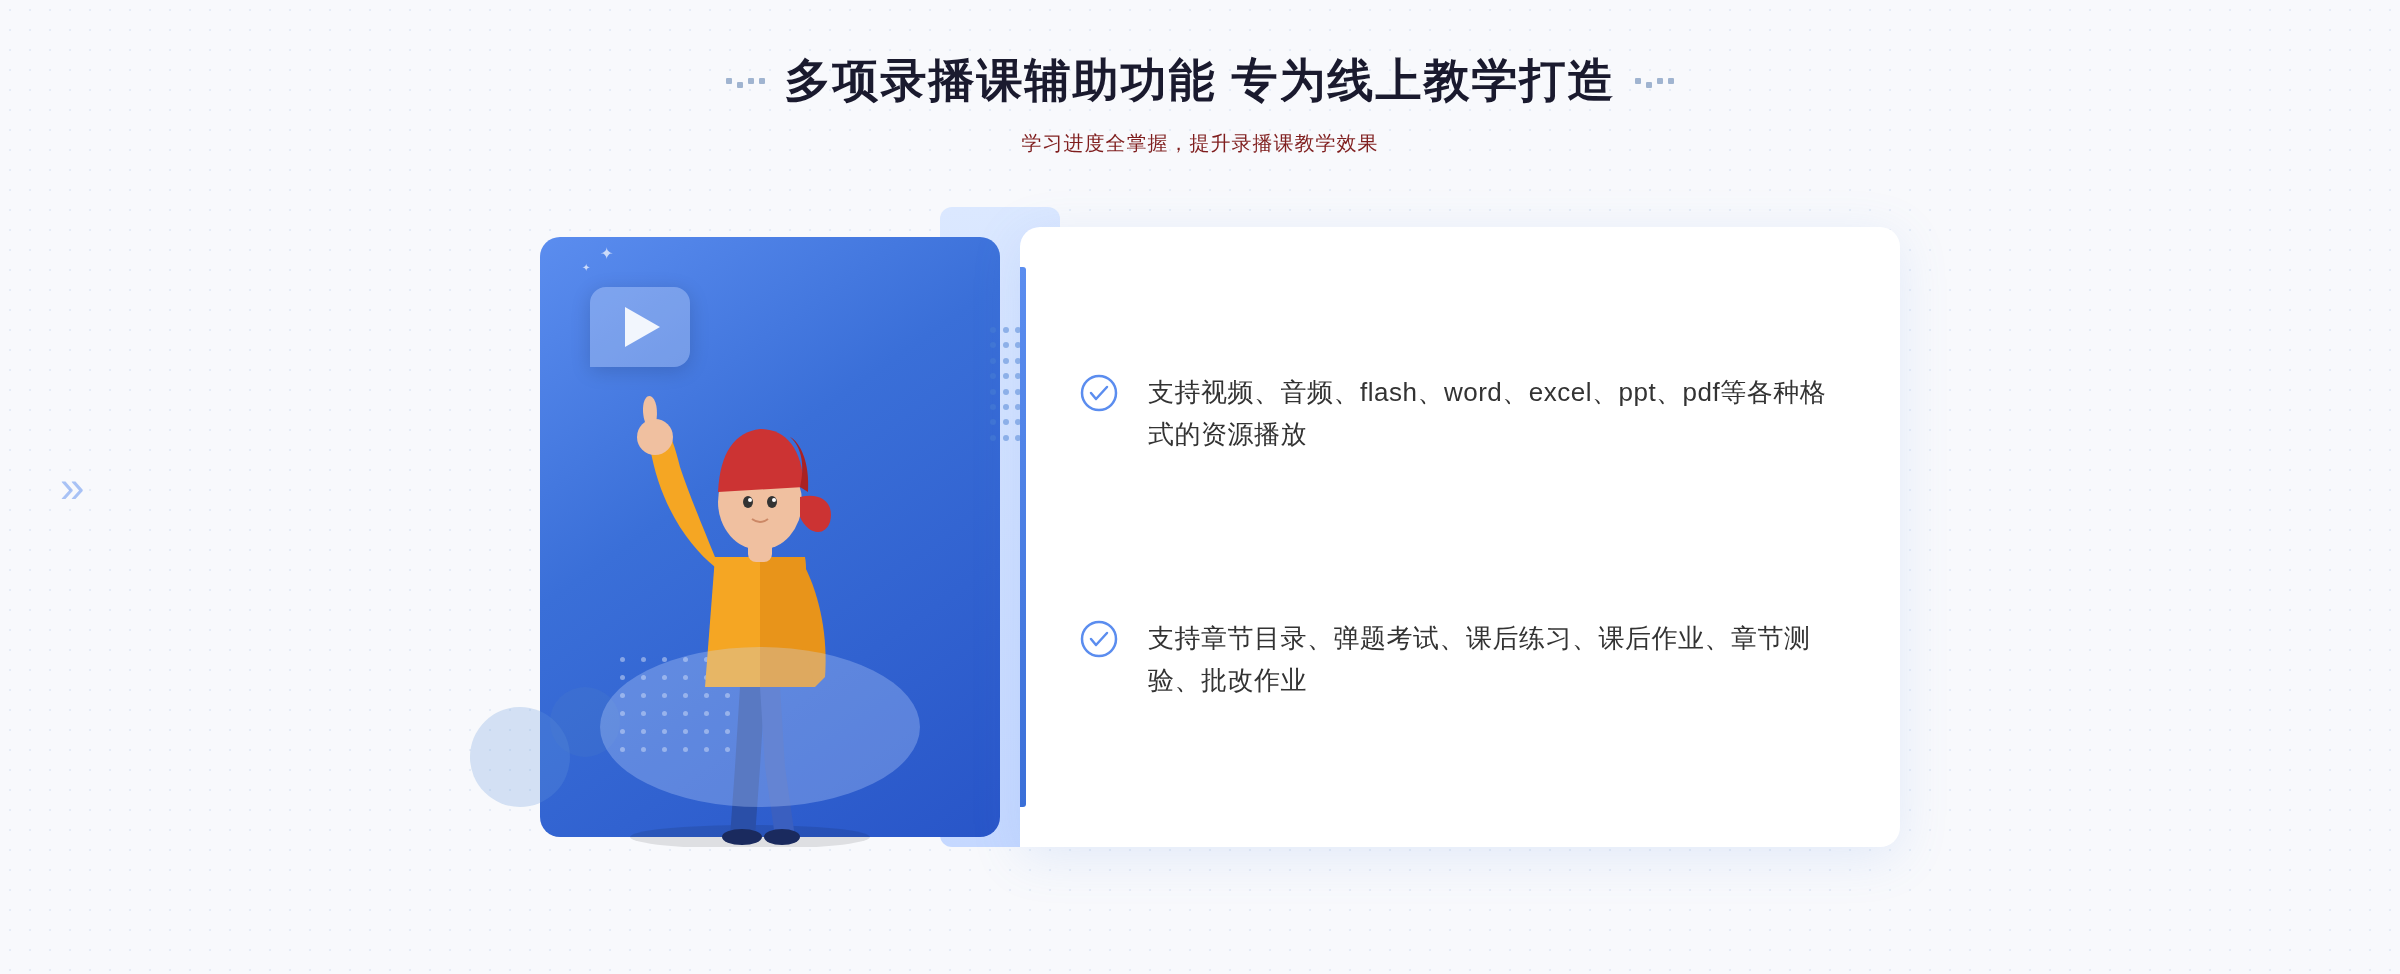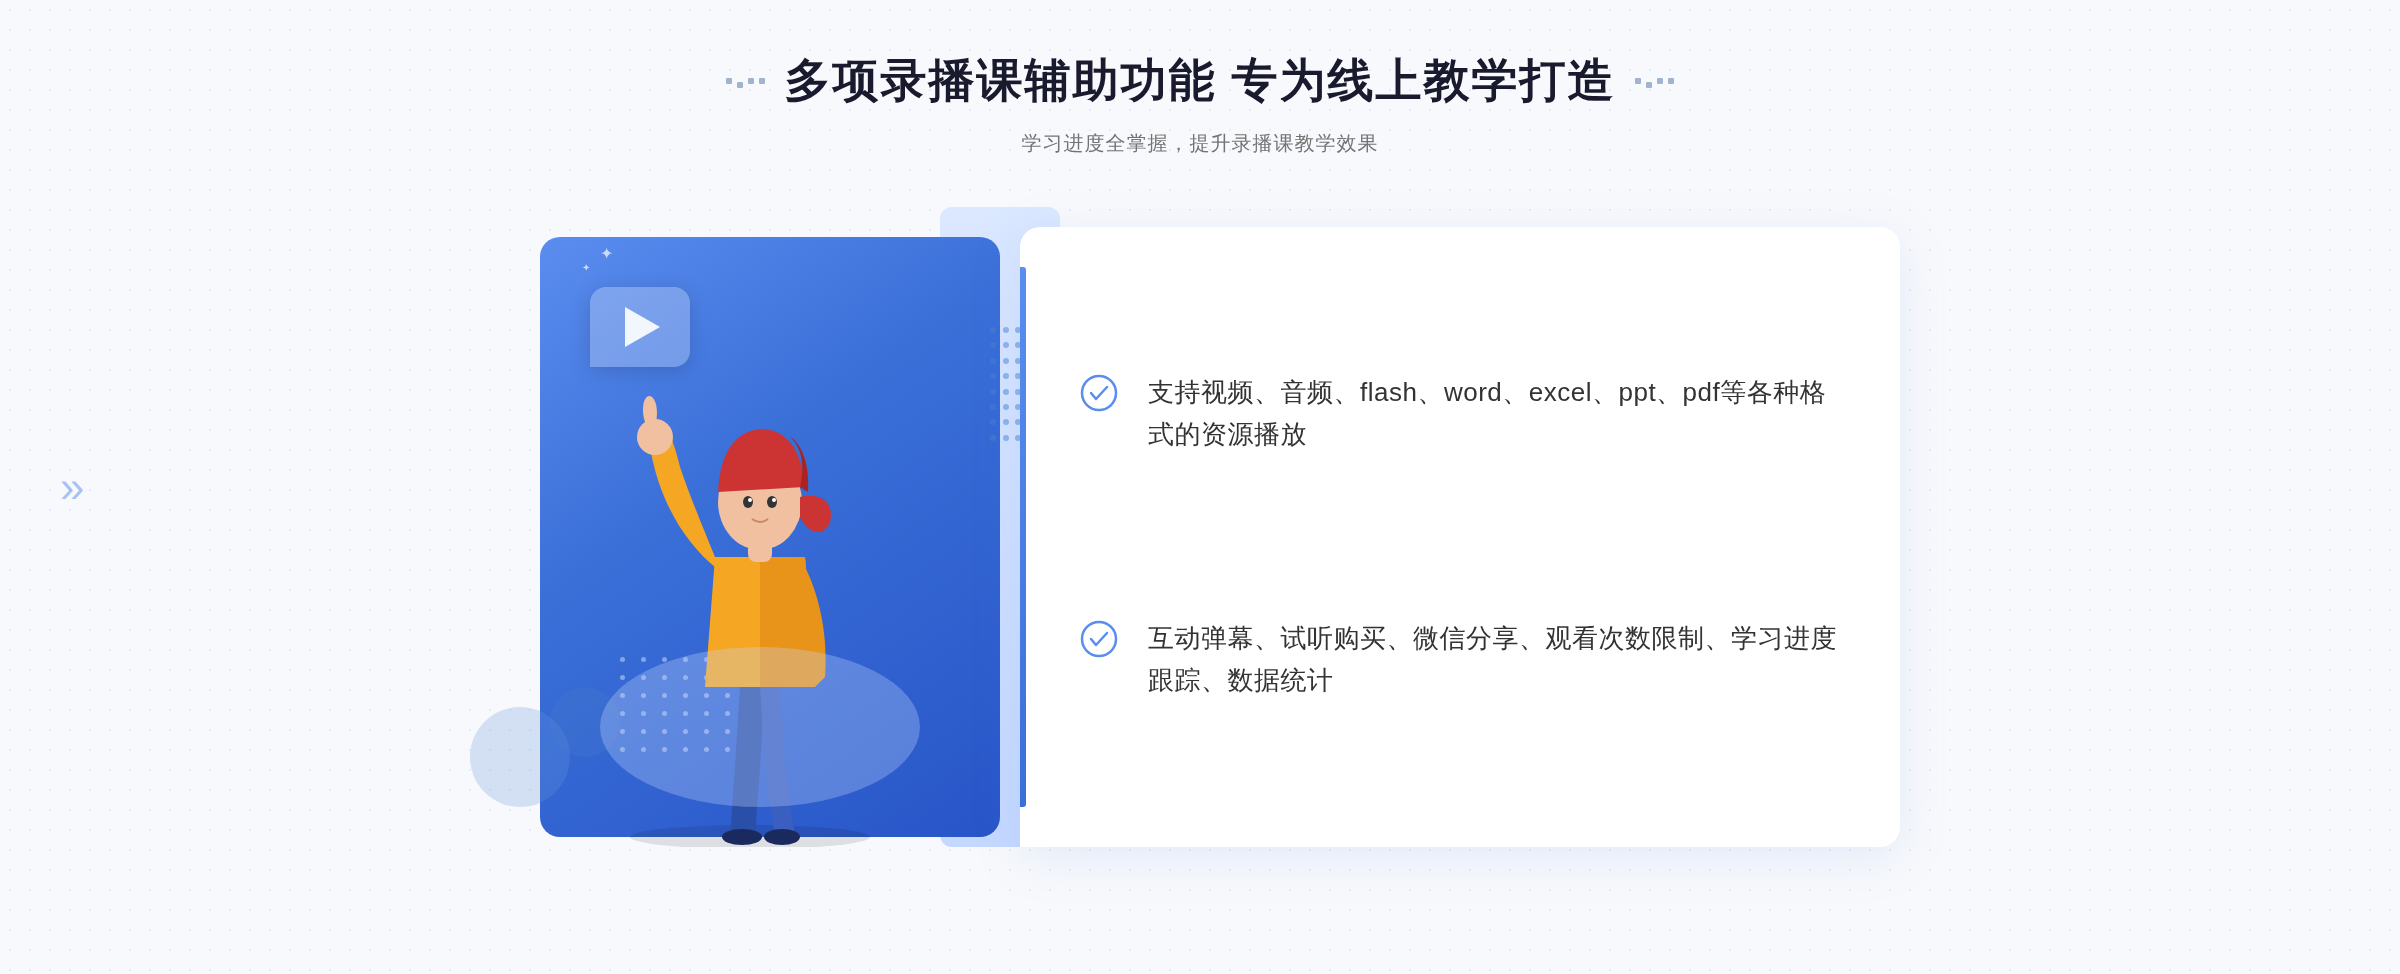--- a/index.html
+++ b/index.html
@@ -75,21 +75,21 @@
 
     .page-title {
       font-size: 46px;
       font-weight: 700;
       color: #1a1a2e;
       letter-spacing: 2px;
     }
 
     .page-subtitle {
       font-size: 20px;
-      color: #737373;
+      color: #7f1d1d;
       letter-spacing: 1px;
     }
 
     .main-content {
       display: flex;
       align-items: center;
       width: 1400px;
       position: relative;
       z-index: 2;
       gap: 0;
@@ -539,29 +539,29 @@
       <div class="feature-item">
         <div class="check-icon">
           <svg viewBox="0 0 38 38" xmlns="http://www.w3.org/2000/svg">
             <circle cx="19" cy="19" r="17" stroke="#5b8def" stroke-width="2.5" fill="none"></circle>
             <polyline points="11,19 16,25 27,13" stroke="#5b8def" stroke-width="2.5" fill="none" stroke-linecap="round" stroke-linejoin="round"></polyline>
           </svg>
         </div>
         <span class="feature-text">支持视频、音频、flash、word、excel、ppt、pdf等各种格式的资源播放</span>
       </div>
 
-
-
       <div class="feature-item">
         <div class="check-icon">
           <svg viewBox="0 0 38 38" xmlns="http://www.w3.org/2000/svg">
             <circle cx="19" cy="19" r="17" stroke="#5b8def" stroke-width="2.5" fill="none"></circle>
             <polyline points="11,19 16,25 27,13" stroke="#5b8def" stroke-width="2.5" fill="none" stroke-linecap="round" stroke-linejoin="round"></polyline>
           </svg>
         </div>
-        <span class="feature-text">互动弹幕、试听购买、微信分享、观看次数限制、学习进度跟踪、数据统计</span>
-      </div>
+        <span class="feature-text">支持章节目录、弹题考试、课后练习、课后作业、章节测验、批改作业</span>
+      </div>
+
+
 
     </div>
 
   </div>
 
 </div>
 
 </body></html>

